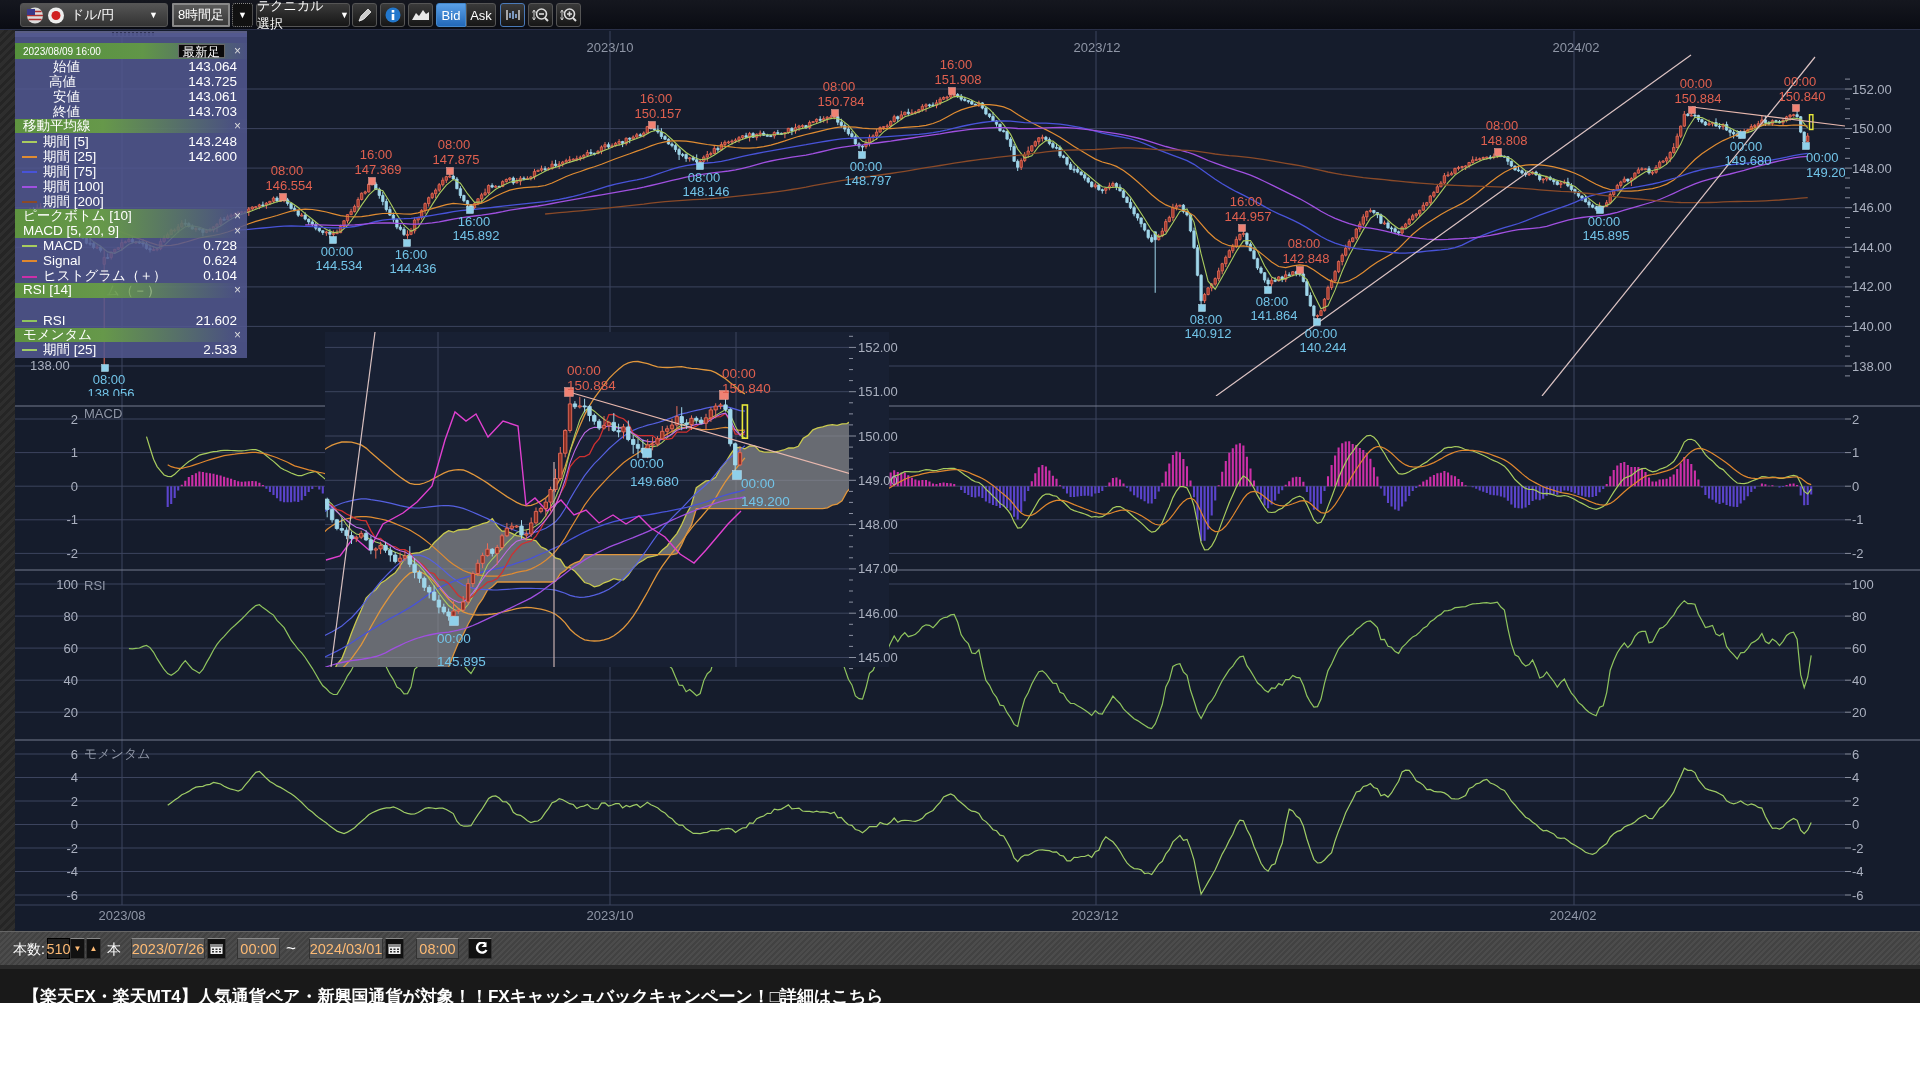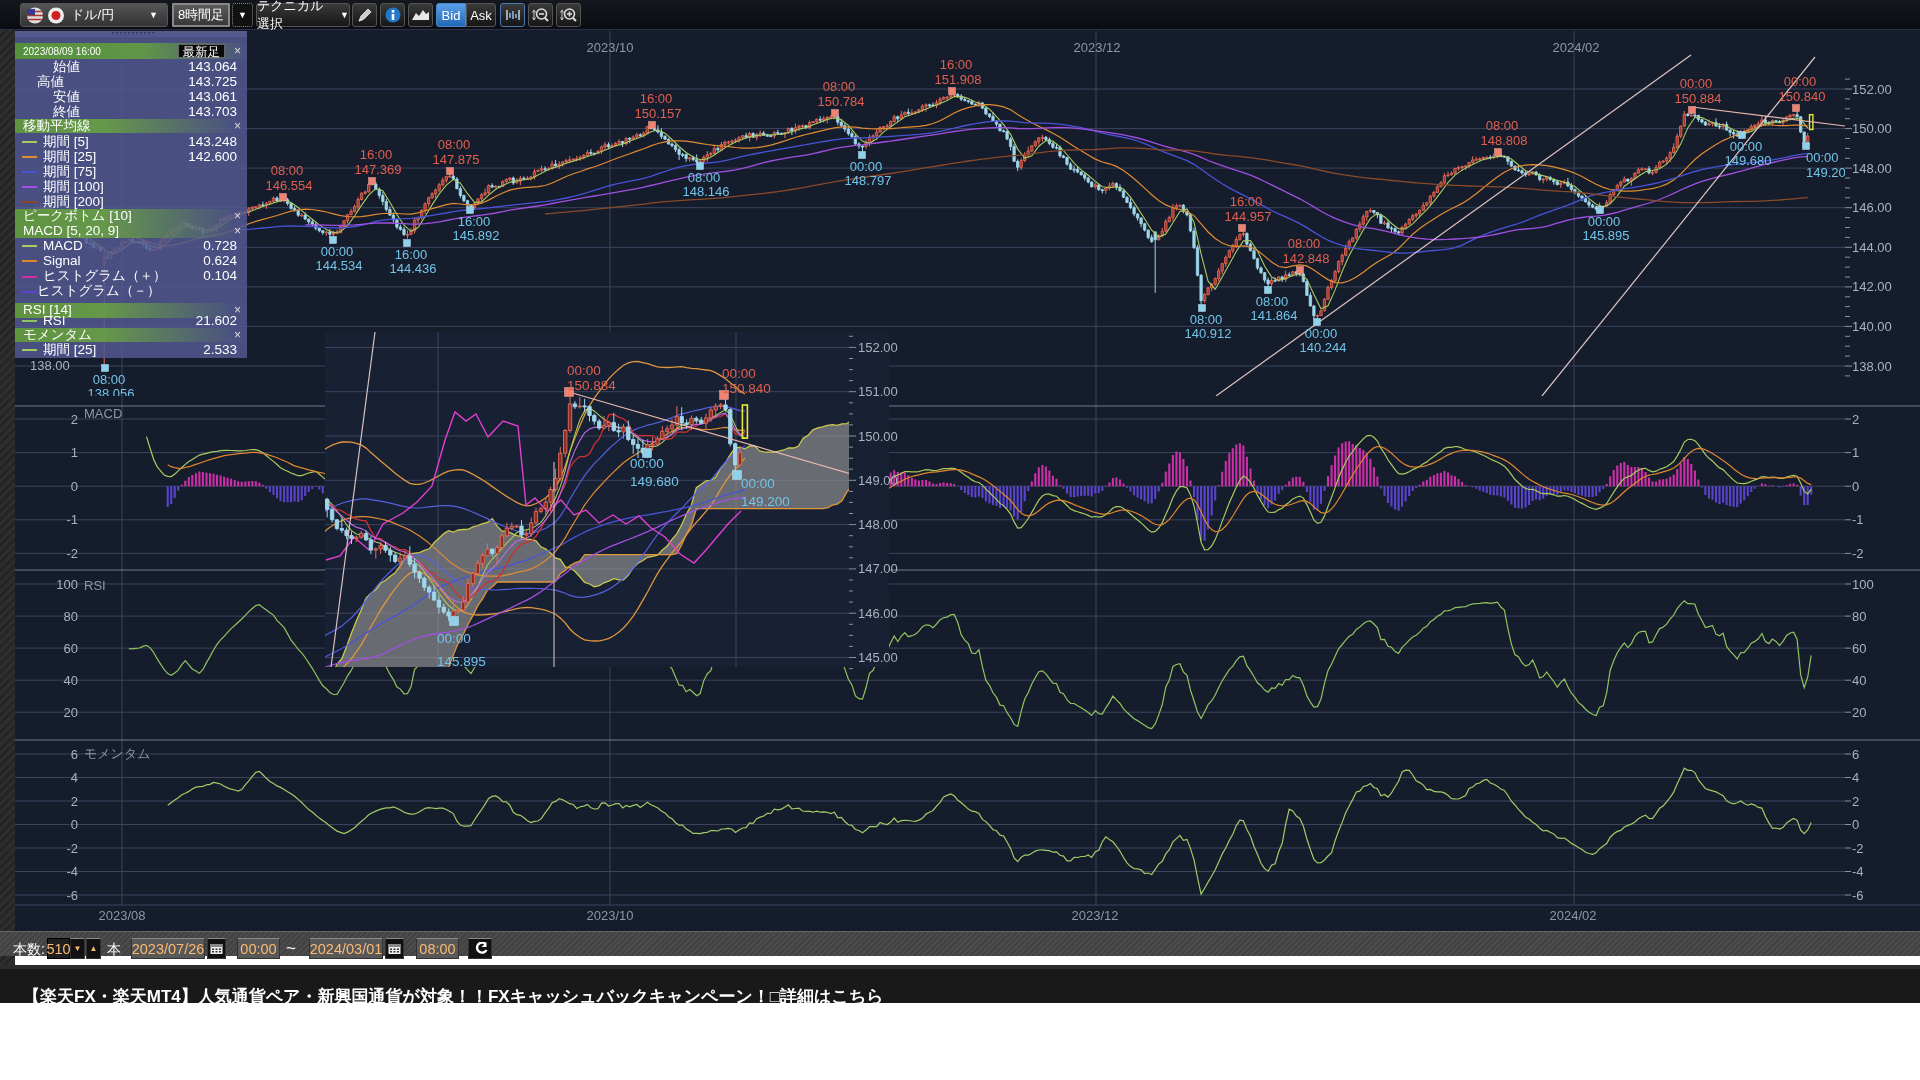--- a/index.html
+++ b/index.html
@@ -9,21 +9,21 @@
 #panel{position:absolute;left:15px;top:33px;width:232px;height:325px;background:rgba(82,88,144,0.85);font-size:13.5px;color:#fff}
 #pstrip{position:absolute;left:15px;top:30.5px;width:232px;height:6px;background:rgba(95,99,140,0.92)}
 #pstrip i{position:absolute;left:97px;top:1px;width:44px;height:4px;background:repeating-linear-gradient(90deg,#343757 0 2px,rgba(0,0,0,0) 2px 4px)}
 .ph{position:absolute;left:0;width:232px;height:14.5px;line-height:14.5px;padding-left:8px;background:linear-gradient(90deg,#5e9340 0%,#66984a 38%,rgba(90,100,140,0.05) 95%)}
 .ph.hd{height:16px;line-height:16px;background:linear-gradient(90deg,#55903c 0%,#619648 55%,rgba(90,100,140,0.1) 100%)}
 .ph .x,.pr .x{position:absolute;right:6px;color:#ddd;font-size:12px}
 .tag{position:absolute;right:22px;top:1px;background:#0a0a0a;border:1px solid #666;color:#fff;font-size:12.5px;padding:0 4px;height:14px;line-height:14px}
 .pr{position:absolute;left:0;width:232px;height:15.1px;line-height:15.1px}
 .pr .sw{display:inline-block;width:15px;height:2px;vertical-align:middle;margin-left:7px}
 .pr .v{position:absolute;right:10px}
-#btoolbar{position:absolute;left:0;top:931px;width:1920px;height:25px;background:repeating-linear-gradient(135deg,#4c4c4c 0 2px,#424242 2px 4px);border-top:1px solid #666;color:#fff;font-size:14px}
+#btoolbar{position:absolute;left:0;top:931px;width:1920px;height:34px;background:repeating-linear-gradient(135deg,#4c4c4c 0 2px,#424242 2px 4px);border-top:1px solid #666;color:#fff;font-size:14px}
 .bb{position:absolute;top:6px;height:21px;background:#585858;border:1px solid #333;border-top-color:#8a8a8a;color:#fdba74;font-size:14.5px;display:flex;align-items:center;justify-content:center}
 .bdark510{background:#1e1e1e;border:1px solid #000}
 #sep{position:absolute;left:0;top:965px;width:1920px;height:4px;background:#2b2b2b}
 #banner{position:absolute;left:0;top:969px;width:1920px;height:34px;background:#191919;overflow:hidden}
 #banner div{position:absolute;left:23px;top:16px;color:#fff;font-size:17px;font-weight:bold;white-space:nowrap}
 #white{position:absolute;left:0;top:1003px;width:1920px;height:77px;background:#fff}
 </style></head><body>
 <div id="toolbar">
   <div class="tbtn" style="left:20px;width:148px;background:linear-gradient(#555,#333);justify-content:flex-start;padding-left:6px">
     <svg width="38" height="17">
@@ -445,36 +445,36 @@
         </g>
       </g>
     </svg></div>
 <div id="lstrip"></div>
 <div id="pstrip">
     <i></i>
   </div>
 <div id="panel">
     <div class="ph hd" style="top:10px"><span style="font-size:10px">2023/08/09 16:00</span><span class="tag">最新足</span><span class="x">×</span></div>
     <div class="pr" style="top:26px"><span class="l" style="margin-left:38px">始値</span><span class="v">143.064</span></div>
-    <div class="pr" style="top:41.1px"><span class="l" style="margin-left:22px">高値</span><span class="v">143.725</span></div>
+    <div class="pr" style="top:41.1px"><span class="l" style="margin-left:34px">高値</span><span class="v">143.725</span></div>
     <div class="pr" style="top:56.2px"><span class="l" style="margin-left:38px">安値</span><span class="v">143.061</span></div>
     <div class="pr" style="top:71.3px"><span class="l" style="margin-left:38px">終値</span><span class="v">143.703</span></div>
     <div class="ph" style="top:85.5px">移動平均線<span class="x">×</span></div>
     <div class="pr" style="top:100.5px"><span class="sw" style="background:#a9cb5f"></span><span class="l" style="margin-left:6px">期間 [5]</span><span class="v">143.248</span></div>
     <div class="pr" style="top:115.6px"><span class="sw" style="background:#e08c32"></span><span class="l" style="margin-left:6px">期間 [25]</span><span class="v">142.600</span></div>
     <div class="pr" style="top:130.7px"><span class="sw" style="background:#4853d8"></span><span class="l" style="margin-left:6px">期間 [75]</span></div>
     <div class="pr" style="top:145.8px"><span class="sw" style="background:#a050e0"></span><span class="l" style="margin-left:6px">期間 [100]</span></div>
     <div class="pr" style="top:160.9px"><span class="sw" style="background:#8a4a28"></span><span class="l" style="margin-left:6px">期間 [200]</span></div>
     <div class="ph" style="top:176px">ピークボトム [10]<span class="x">×</span></div>
     <div class="ph" style="top:190.5px">MACD [5, 20, 9]<span class="x">×</span></div>
     <div class="pr" style="top:205px"><span class="sw" style="background:#a8cc5e"></span><span class="l" style="margin-left:6px">MACD</span><span class="v">0.728</span></div>
     <div class="pr" style="top:220px"><span class="sw" style="background:#e0872e"></span><span class="l" style="margin-left:6px">Signal</span><span class="v">0.624</span></div>
     <div class="pr" style="top:235.2px"><span class="sw" style="background:#cc2fa8"></span><span class="l" style="margin-left:6px">ヒストグラム（＋）</span><span class="v">0.104</span></div>
     <div class="pr" style="top:250.3px"><span class="sw" style="background:#5b44cc"></span><span class="l" style="">ヒストグラム（－）</span></div>
-    <div class="ph" style="top:270px">RSI [14]<span class="x">×</span></div>
+    <div class="ph" style="top:250px">RSI [14]<span class="x">×</span></div>
     <div class="pr" style="top:280px"><span class="sw" style="background:#8fc45e"></span><span class="l" style="margin-left:6px">RSI</span><span class="v">21.602</span></div>
     <div class="ph" style="top:294.5px">モメンタム<span class="x">×</span></div>
     <div class="pr" style="top:309px"><span class="sw" style="background:#9fcc66"></span><span class="l" style="margin-left:6px">期間 [25]</span><span class="v">2.533</span></div>
   </div>
 <div id="btoolbar">
   <span style="position:absolute;left:13px;top:9px">本数:</span>
   <div class="bb bdark510" style="left:47px;width:23px">510</div>
   <div class="bb" style="left:70px;width:15px;background:#111">
       <span style="font-size:8px">▼</span>
     </div>

